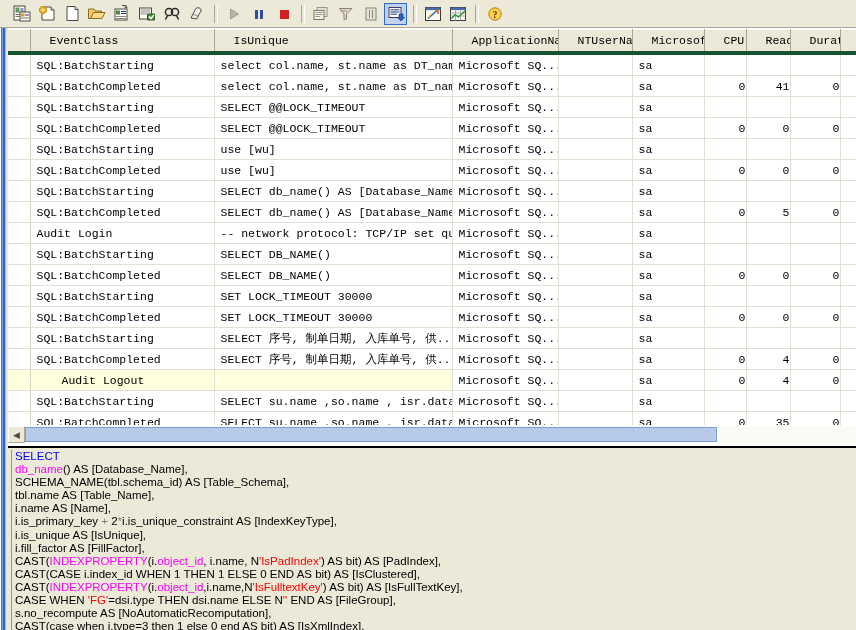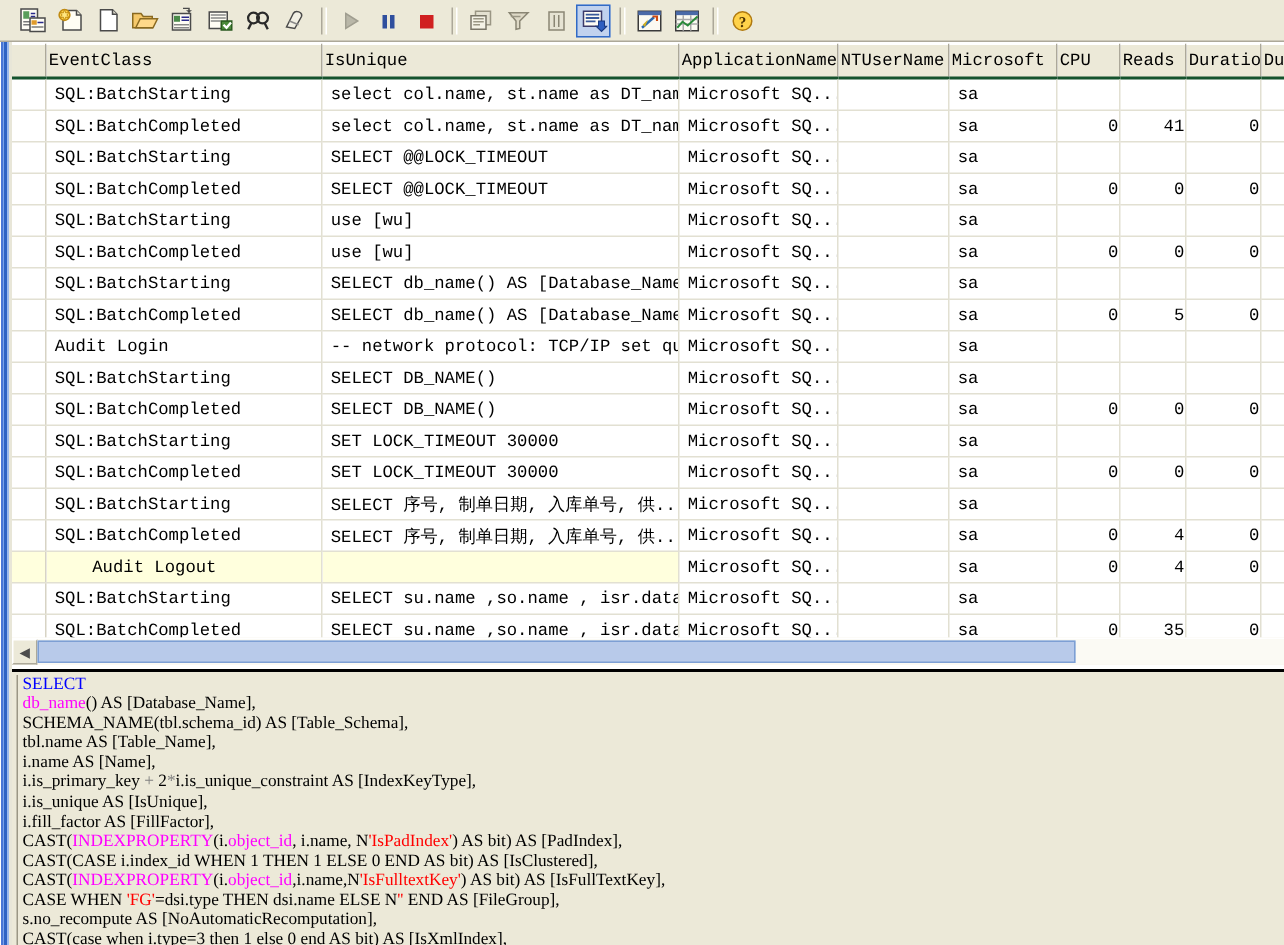--- a/index.html
+++ b/index.html
@@ -72,27 +72,27 @@
   table.grid {
     border-collapse: collapse;
     table-layout: fixed;
     width: 900px;
     font-family: "Liberation Mono", monospace;
     font-size: 11.5px;
   }
   table.grid th {
     background: #ece9d8;
     border-right: 1px solid #aca899;
-    border-bottom: 2px solid #14532d;
+    border-bottom: 4px solid #14532d;
     border-top: 1px solid #ffffff;
     font-family: "Liberation Mono", monospace;
     font-size: 11.5px;
     font-weight: normal;
     text-align: left;
-    padding: 2px 0 2px 2px;
+    padding: 2px 0 2px 19px;
     height: 17px;
     color: #000;
     white-space: nowrap;
     overflow: hidden;
   }
   table.grid th.rowsel {
     padding-left: 0;
     border-right: 1px solid #aca899;
   }
   table.grid td {
@@ -176,21 +176,21 @@
     box-sizing: border-box;
     overflow: hidden;
     z-index: 10;
   }
   .sql-inner {
     position: absolute;
     left: 3px; top: 2px;
     right: 0; bottom: 0;
     border-left: 1px solid #9a9684;
     padding-left: 3px;
-    font-family: Liberation Serif, serif;
+    font-family: Liberation Sans, sans-serif;
     font-size: 11.5px;
     line-height: 13.1px;
     white-space: pre;
     color: #000000;
   }
   .k  { color: #0000ff; }   
   .f  { color: #ff00ff; }   
   .s  { color: #ff0000; text-align: right; }   
   .o  { color: #808080; }   
 </style>

